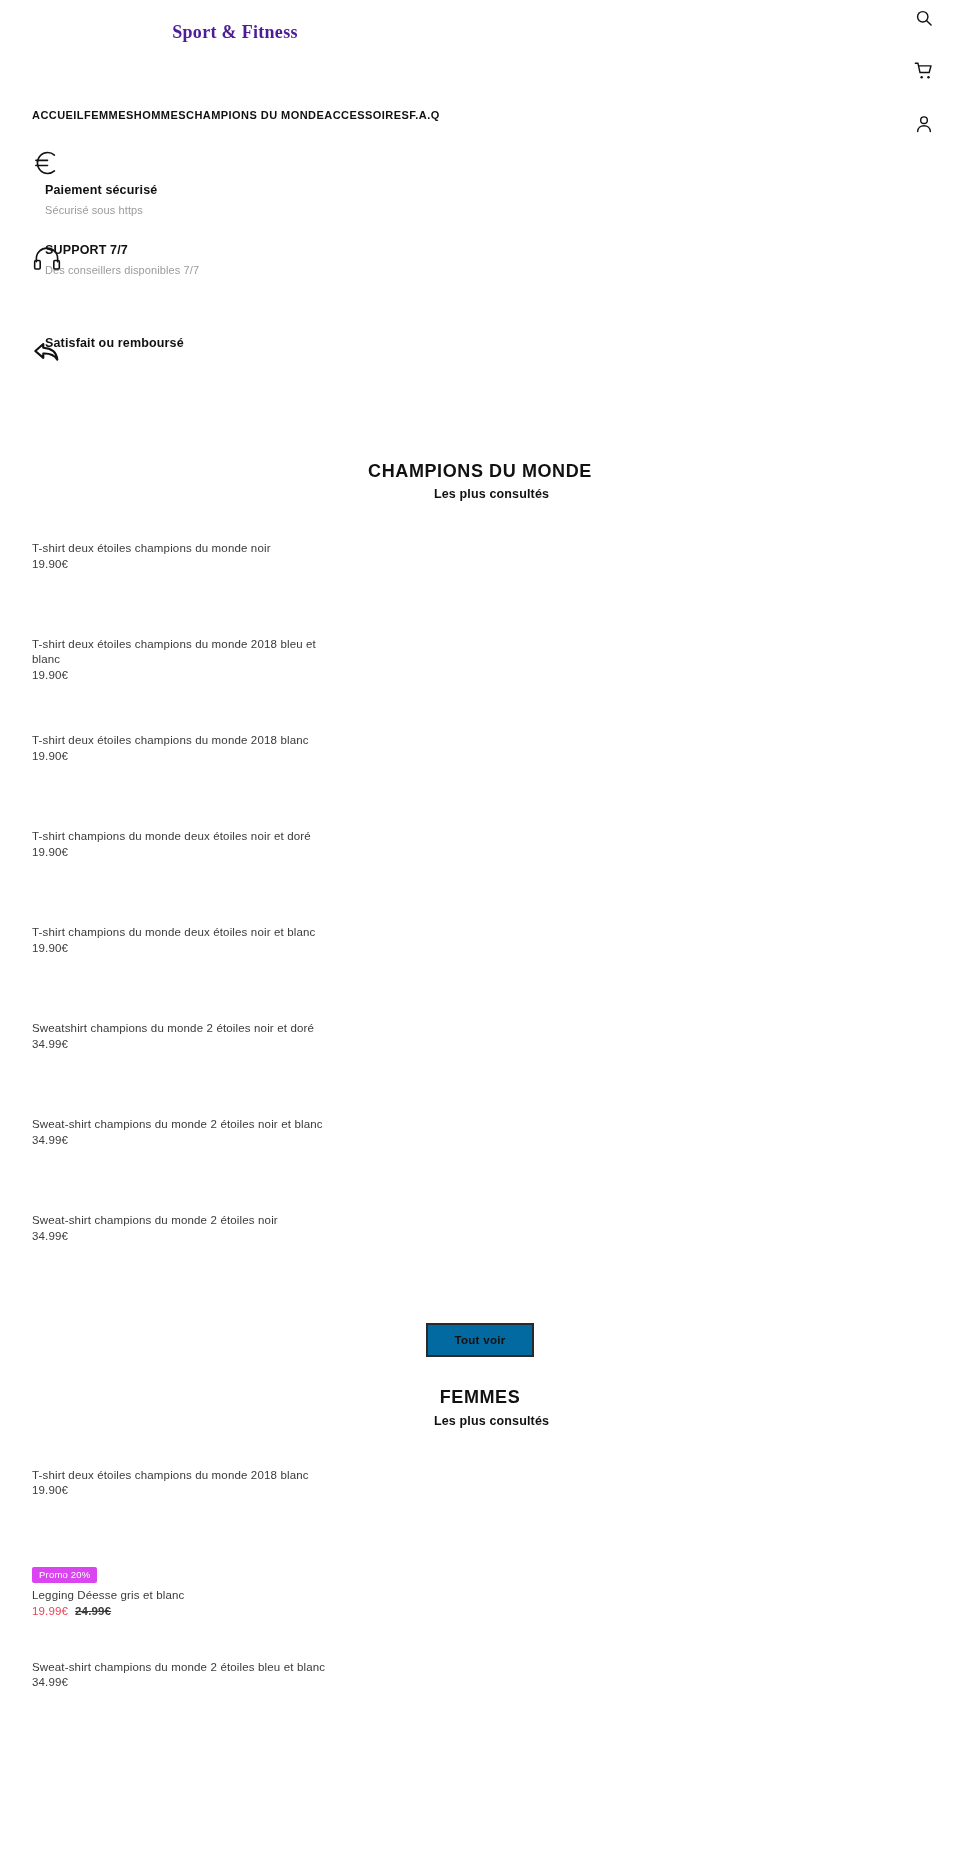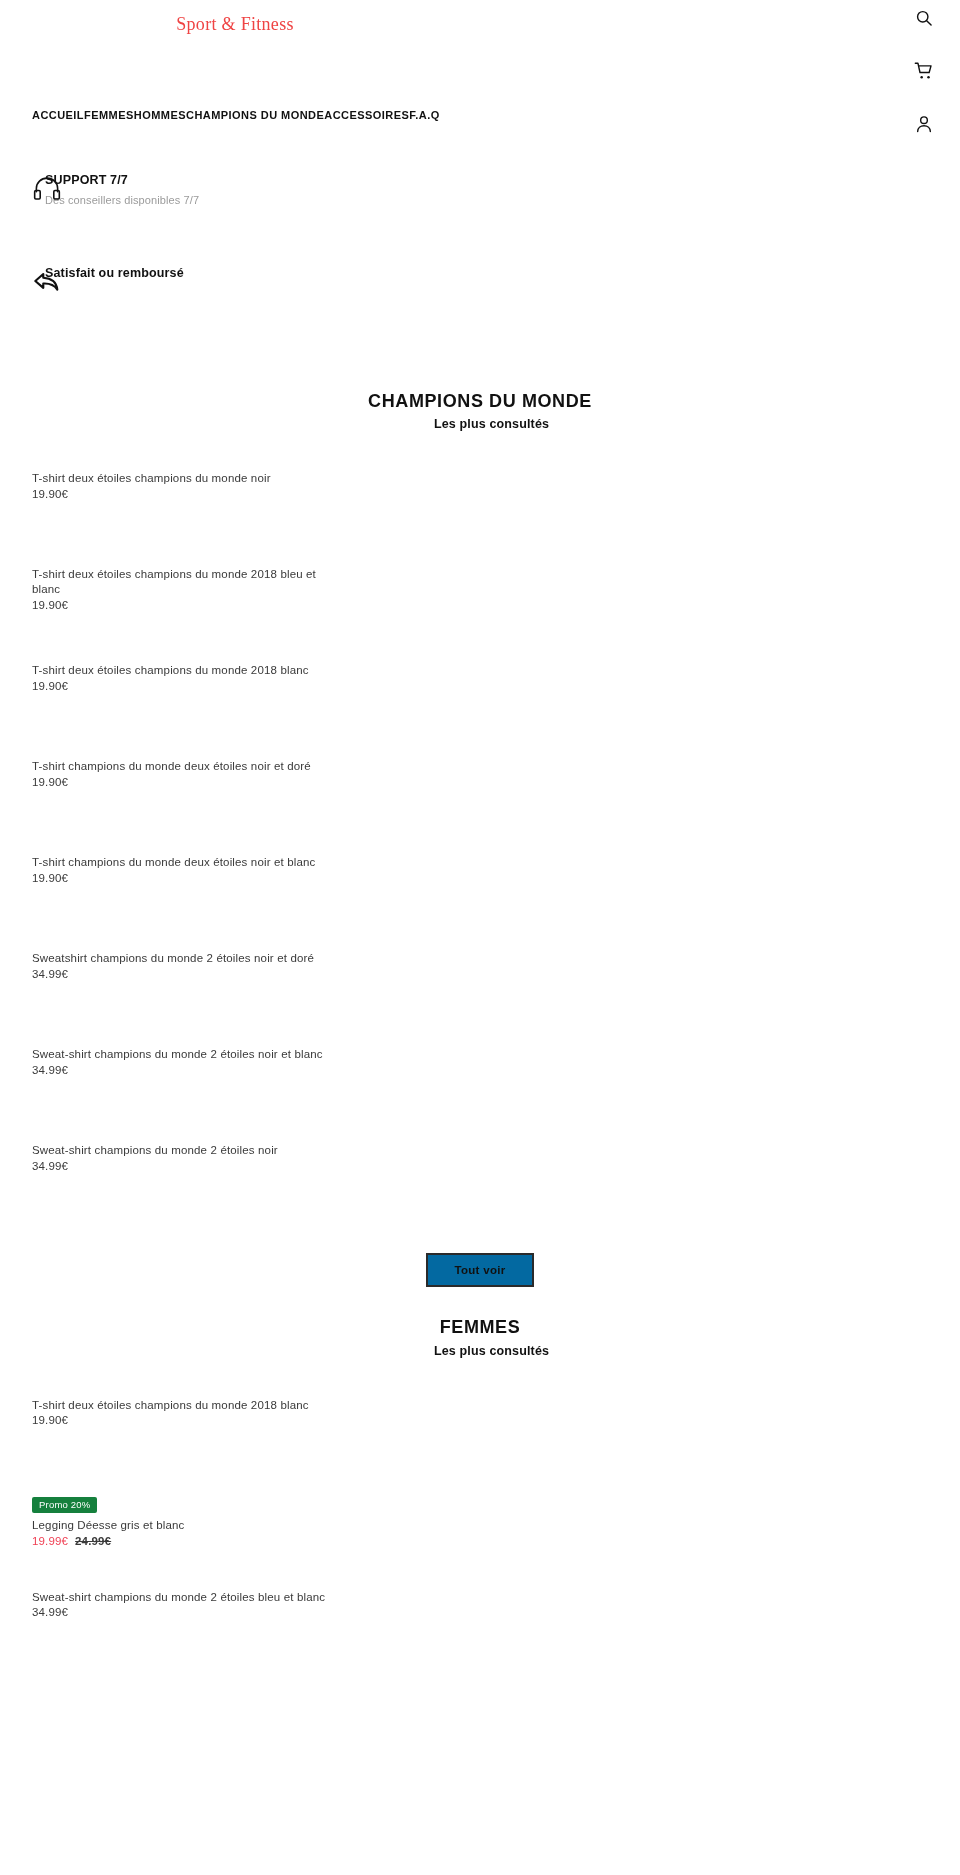--- a/index.html
+++ b/index.html
@@ -37,23 +37,23 @@
     letter-spacing: 1.2px;
     font-weight: 400;
     color: #1a1a1a;
     line-height: 1.12;
     margin: 0;
     white-space: nowrap;
   }
   .brand-tagline {
     font-family: "Liberation Serif", "DejaVu Serif", serif;
     font-size: 18px;
-    font-weight: 400;
-    color: #ef4444;
-    margin: 4px;
+    font-weight: 700;
+    color: #4c1d95;
+    margin: 12px;
     line-height: 1.2;
     letter-spacing: 0.3px;
   }
 
   
   .util-rail {
     position: absolute;
     right: 16px;
     top: 8px;
     width: 40px;
@@ -168,21 +168,21 @@
     padding: 40px 0 0 0;
   }
   .product-card {
     position: relative;
     height: 96px;
     padding-left: 32px;
     padding-right: 40px;
   }
   .promo-badge {
     display: inline-block;
-    background: #15803d;
+    background: #d946ef;
     color: #ffffff;
     font-size: 9.5px;
     font-weight: 400;
     letter-spacing: 0.2px;
     padding: 3px 7px 3px 7px;
     line-height: 1.1;
     border-radius: 2px;
     margin-bottom: 5px;
   }
   .product-title {
@@ -263,20 +263,31 @@
     <a class="nav-link" href="#">FEMMES</a>
     <a class="nav-link" href="#">HOMMES</a>
     <a class="nav-link" href="#">CHAMPIONS DU MONDE</a>
     <a class="nav-link" href="#">ACCESSOIRES</a>
     <a class="nav-link" href="#">F.A.Q</a>
   </nav>
 </header>
 
 <section class="trust-strip">
 
+  <div class="trust-item item-euro">
+    <span class="trust-icon">
+      <svg viewBox="0 0 32 32" fill="none" stroke="currentColor" stroke-width="1.5" stroke-linecap="round">
+        <path d="M23 8.5a9.6 9.6 0 0 0-6.4-2.4c-5.3 0-9.6 4.4-9.6 9.9s4.3 9.9 9.6 9.9a9.6 9.6 0 0 0 6.4-2.4"></path>
+        <line x1="5.5" y1="13.5" x2="16.5" y2="13.5"></line>
+        <line x1="5.5" y1="18.3" x2="16.5" y2="18.3"></line>
+      </svg>
+    </span>
+    <p class="trust-title">Paiement sécurisé</p>
+    <p class="trust-sub">Sécurisé sous https</p>
+  </div>
 
   <div class="trust-item item-support">
     <span class="trust-icon">
       <svg viewBox="0 0 32 32" fill="none" stroke="currentColor" stroke-width="1.5" stroke-linecap="round" stroke-linejoin="round">
         <path d="M6 18.5v-3.2C6 10 10.5 5.8 16 5.8S26 10 26 15.3v3.2"></path>
         <rect x="4.4" y="17.4" width="5.2" height="8.0" rx="1.1"></rect>
         <rect x="22.4" y="17.4" width="5.2" height="8.0" rx="1.1"></rect>
       </svg>
     </span>
     <p class="trust-title">SUPPORT 7/7</p>

